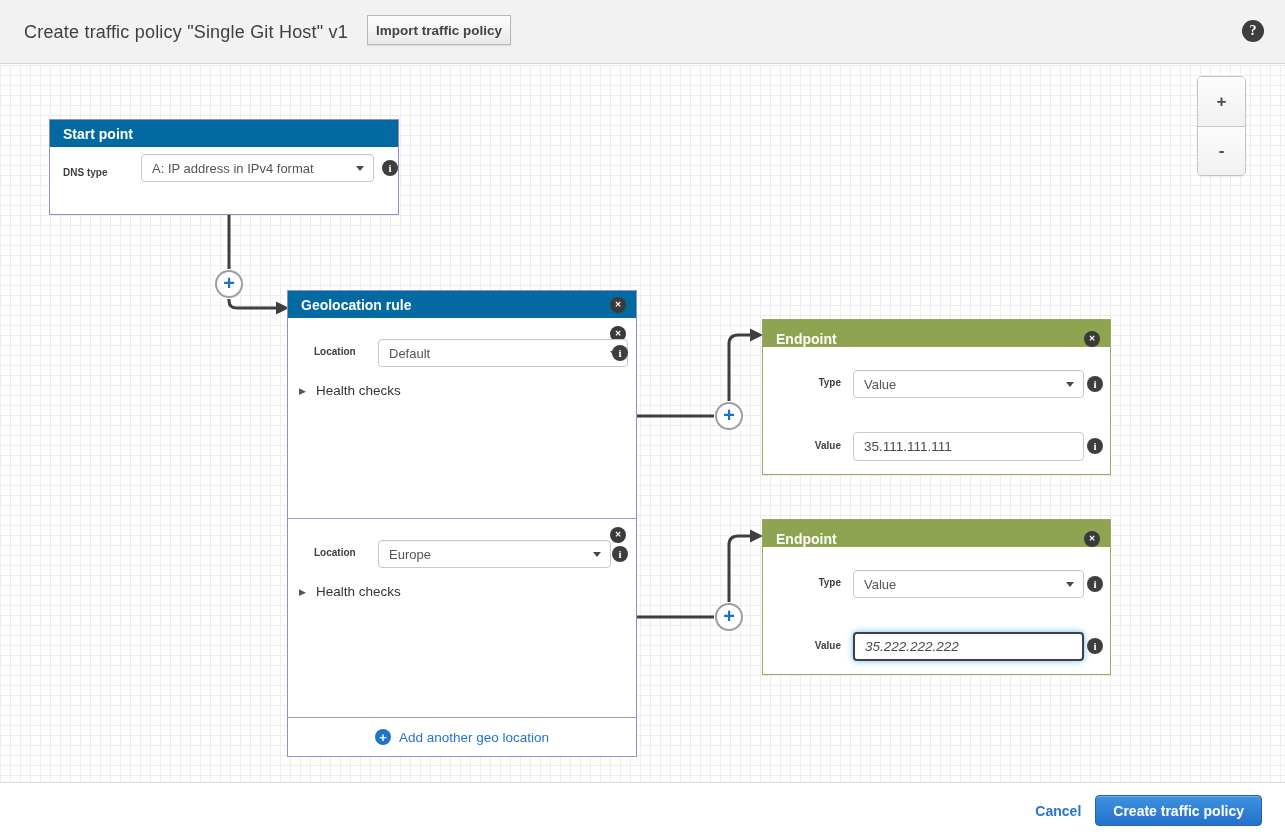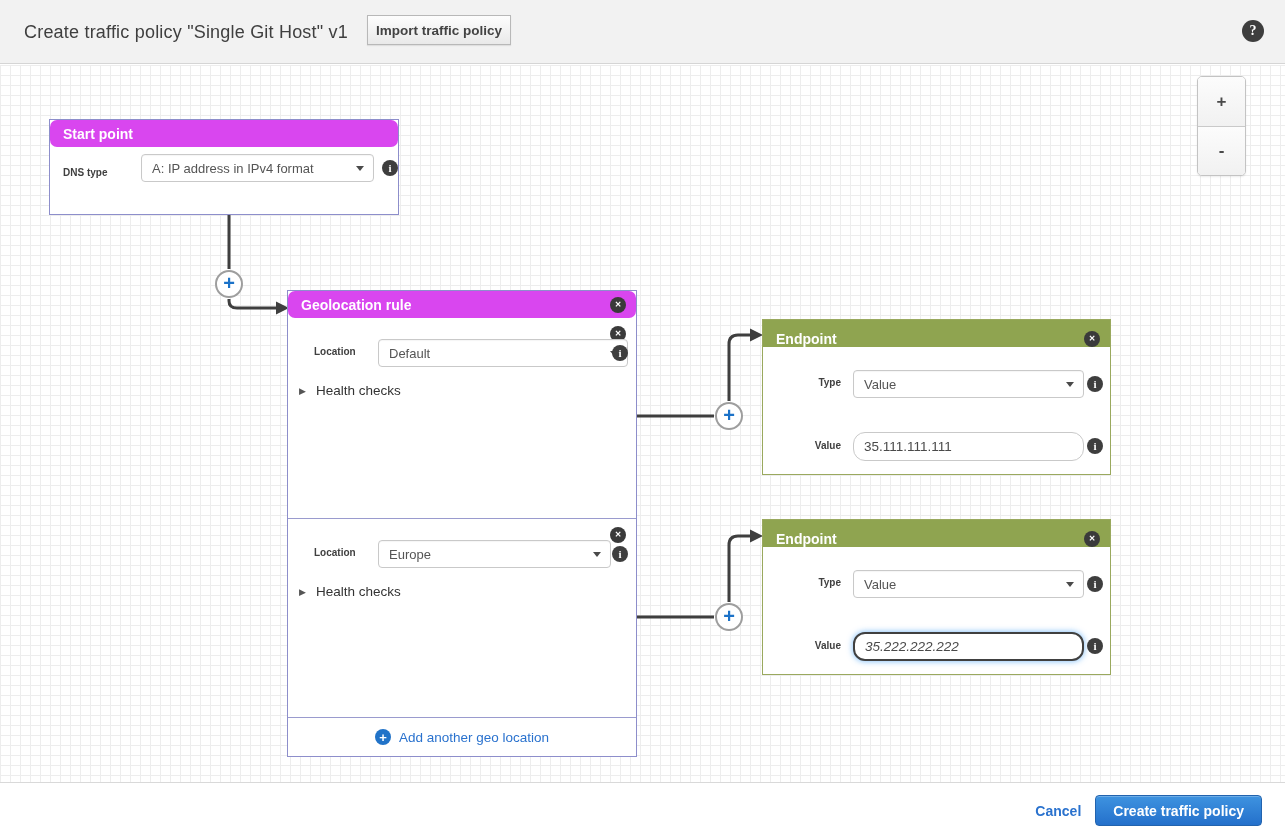--- a/index.html
+++ b/index.html
@@ -64,21 +64,21 @@
 
   
   .node { position: absolute; background: #fff; }
   .node.purple { border: 1px solid #8d8ecb; }
   .node.green  { border: 1px solid #9aa95e; }
   .node-header {
     height: 27px; display: flex; align-items: center;
     padding: 0 10px 0 13px; color: #fff; font-weight: bold; font-size: 14px;
     position: relative;
   }
-  .node-header.purple { background: #d946ef; border-radius: 7px; }
+  .node-header.purple { background: #0369a1; }
   .node-header.green  { background: #8fa450; align-items: flex-end; }
   .node-header .title { flex: 1; }
 
   .close-badge {
     width: 16px; height: 16px; border-radius: 50%; background: #3a3a3a;
     color: #fff; font-size: 8px; font-weight: bold;
     display: flex; align-items: center; justify-content: center; cursor: pointer;
     line-height: 1;
   }
   .info-badge {
@@ -94,21 +94,21 @@
     position: absolute; background: #fff; border: 1px solid #c9c9c9; border-radius: 4px;
     display: flex; align-items: center; padding: 0 22px 0 10px;
     color: #555; cursor: pointer; box-shadow: inset 0 1px 1px rgba(0,0,0,.04);
   }
   .select .caret {
     position: absolute; right: 9px; top: 50%; margin-top: -2px;
     width: 0; height: 0; border-left: 4px solid transparent;
     border-right: 4px solid transparent; border-top: 5px solid #4a4a4a;
   }
   .text-input {
-    position: absolute; background: #fff; border: 1px solid #c9c9c9; border-radius: 12px;
+    position: absolute; background: #fff; border: 1px solid #c9c9c9; border-radius: 4px;
     padding: 6px 10px; color: #4a4a4a; font-size: 13.5px;
     font-family: "Liberation Sans", sans-serif; outline: none;
   }
   .text-input.focused {
     border: 2px solid #404040;
     box-shadow: 0 0 6px rgba(69,160,245,.75);
     font-style: italic;
   }
 
   

